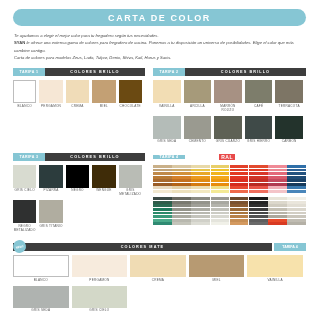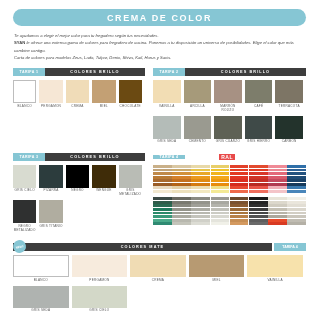--- a/index.html
+++ b/index.html
@@ -97,21 +97,21 @@
   }
   .mate-cells .cell{width:20%;}
   .mate-cells .chip{height:22px;}
 </style>
 </head>
 <body>
 
 <div class="page">
 
   <div class="banner">
-    <div class="banner-title">CREMA DE COLOR</div>
+    <div class="banner-title">CARTA DE COLOR</div>
   </div>
 
   <div class="intro">
     <div>Te ayudamos a elegir el mejor color para tu fregadero según tus necesidades.</div>
     <div><b>SYAN</b><span> le ofrece una extensa gama de colores para fregadero de cocina. Ponemos a tu disposición un universo de posibilidades. Elige el color que más combine contigo.</span></div>
     <div>Carta de colores para modelos Zeus, Lado, Tulpar, Denix, Shiva, Kail, Horus y Saria.</div>
   </div>
 
   <div class="row-two">
 

